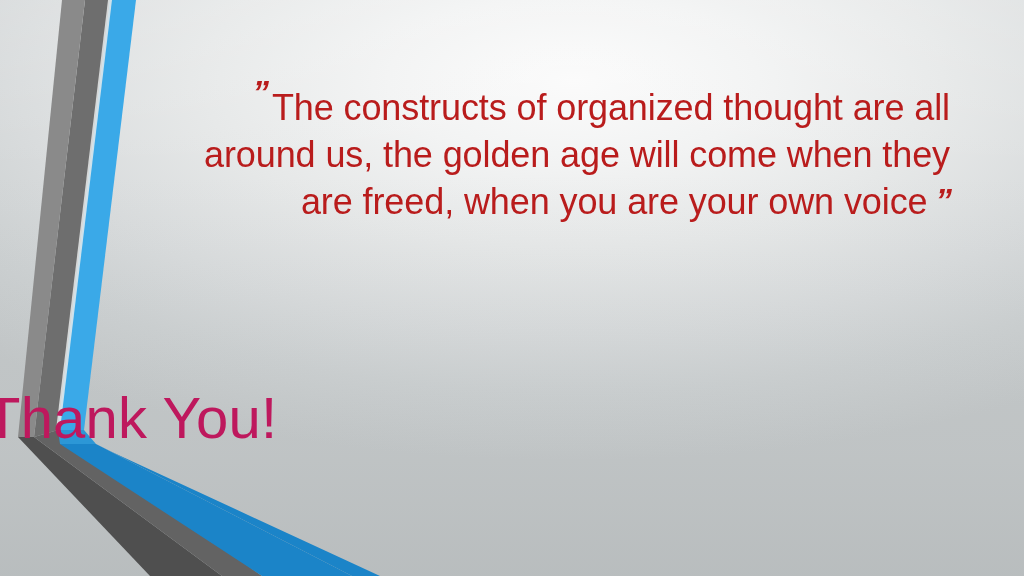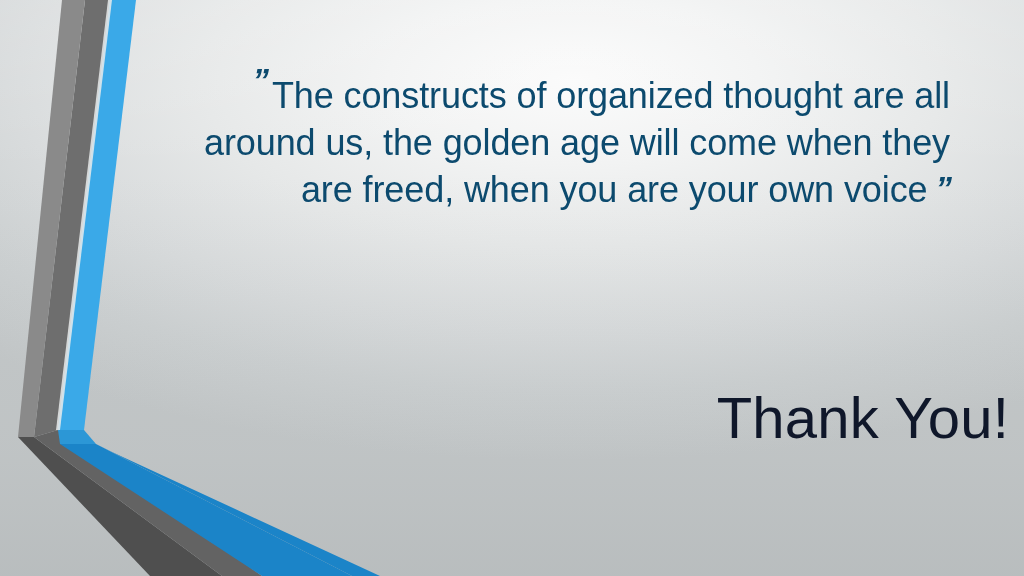--- a/index.html
+++ b/index.html
@@ -46,24 +46,24 @@
     top: 0;
     width: 1024px;
     height: 576px;
     pointer-events: none;
   }
 
   
   .quote-block {
     position: absolute;
     left: 150px;
-    top: 72px;
+    top: 84px;
     width: 800px;
     text-align: right;
-    color: #0c4a6e;
+    color: #b91c1c;
     font-size: 36px;
     line-height: 47px;
     font-weight: 400;
     letter-spacing: -0.1px;
   }
 
   .quote-mark {
     font-weight: 700;
     font-style: italic;
     font-size: 33px;
@@ -82,22 +82,22 @@
   .quote-body {
     display: inline;
   }
 
   
   .thanks {
     position: absolute;
     left: 0;
     top: 385px;
     width: 1024px;
-    text-align: right;
-    color: #0f172a;
+    text-align: left;
+    color: #be185d;
     font-size: 58px;
     line-height: 66px;
     font-weight: 300;
     letter-spacing: 0.2px;
   }
   .thanks-inner {
     display: inline-block;
     transform: translateX(-15px);
   }
 </style>

